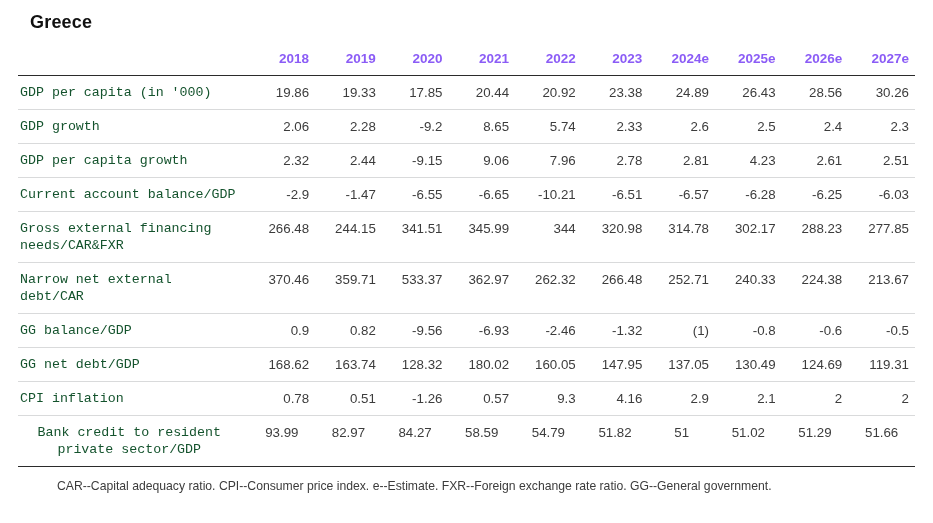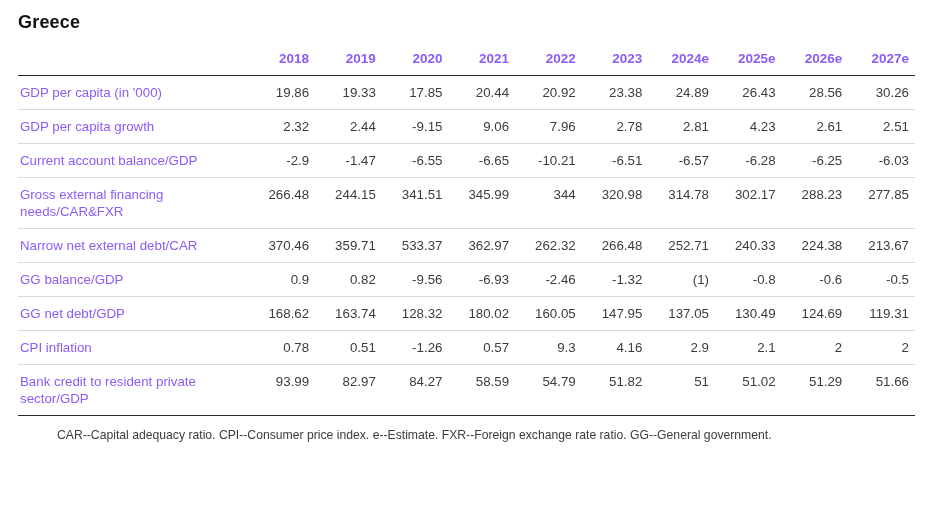--- a/index.html
+++ b/index.html
@@ -18,21 +18,21 @@
     position: relative;
     width: 933px;
     height: 523px;
     box-sizing: border-box;
     padding: 8px 18px 0 18px;
   }
   .title {
     font-size: 18px;
     font-weight: bold;
     color: #111111;
-    margin: 4px 0 14px 0;
+    margin: 4px 0 14px 12px;
     letter-spacing: 0.2px;
   }
   table.data {
     width: 897px;
     border-collapse: collapse;
     table-layout: fixed;
     font-size: 13.3px;
   }
   table.data thead th {
     font-size: 13.5px;
@@ -49,26 +49,28 @@
   table.data tbody td {
     padding: 8px 6px 8px 6px;
     border-bottom: 1px solid #d9dadb;
     text-align: right;
     color: #3c3c3c;
     vertical-align: top;
     line-height: 1.28;
   }
   table.data tbody td.rowhead {
     text-align: left;
-    color: #8b5cf6;
+    color: #14532d;
     padding-left: 2px;
     padding-right: 10px;
+    font-family: Liberation Mono, monospace;
   }
   table.data tbody tr:last-child td {
     border-bottom: 1.6px solid #2b2b2b;
+    text-align: center;
   }
   col.label { width: 230px; }
   col.yr { width: 66.5px; }
   .hl {
     color: #2e7ca8;
   }
   .footnote {
     margin-top: 11px;
     font-size: 12.2px;
     color: #3c3c3c;
@@ -122,20 +124,33 @@
         <td>17.85</td>
         <td>20.44</td>
         <td>20.92</td>
         <td>23.38</td>
         <td>24.89</td>
         <td>26.43</td>
         <td>28.56</td>
         <td>30.26</td>
       </tr>
 
+      <tr>
+        <td class="rowhead">GDP growth</td>
+        <td>2.06</td>
+        <td>2.28</td>
+        <td>-9.2</td>
+        <td>8.65</td>
+        <td>5.74</td>
+        <td>2.33</td>
+        <td>2.6</td>
+        <td>2.5</td>
+        <td>2.4</td>
+        <td>2.3</td>
+      </tr>
 
       <tr>
         <td class="rowhead">GDP per capita growth</td>
         <td>2.32</td>
         <td>2.44</td>
         <td>-9.15</td>
         <td>9.06</td>
         <td>7.96</td>
         <td class="hl">2.78</td>
         <td>2.81</td>

